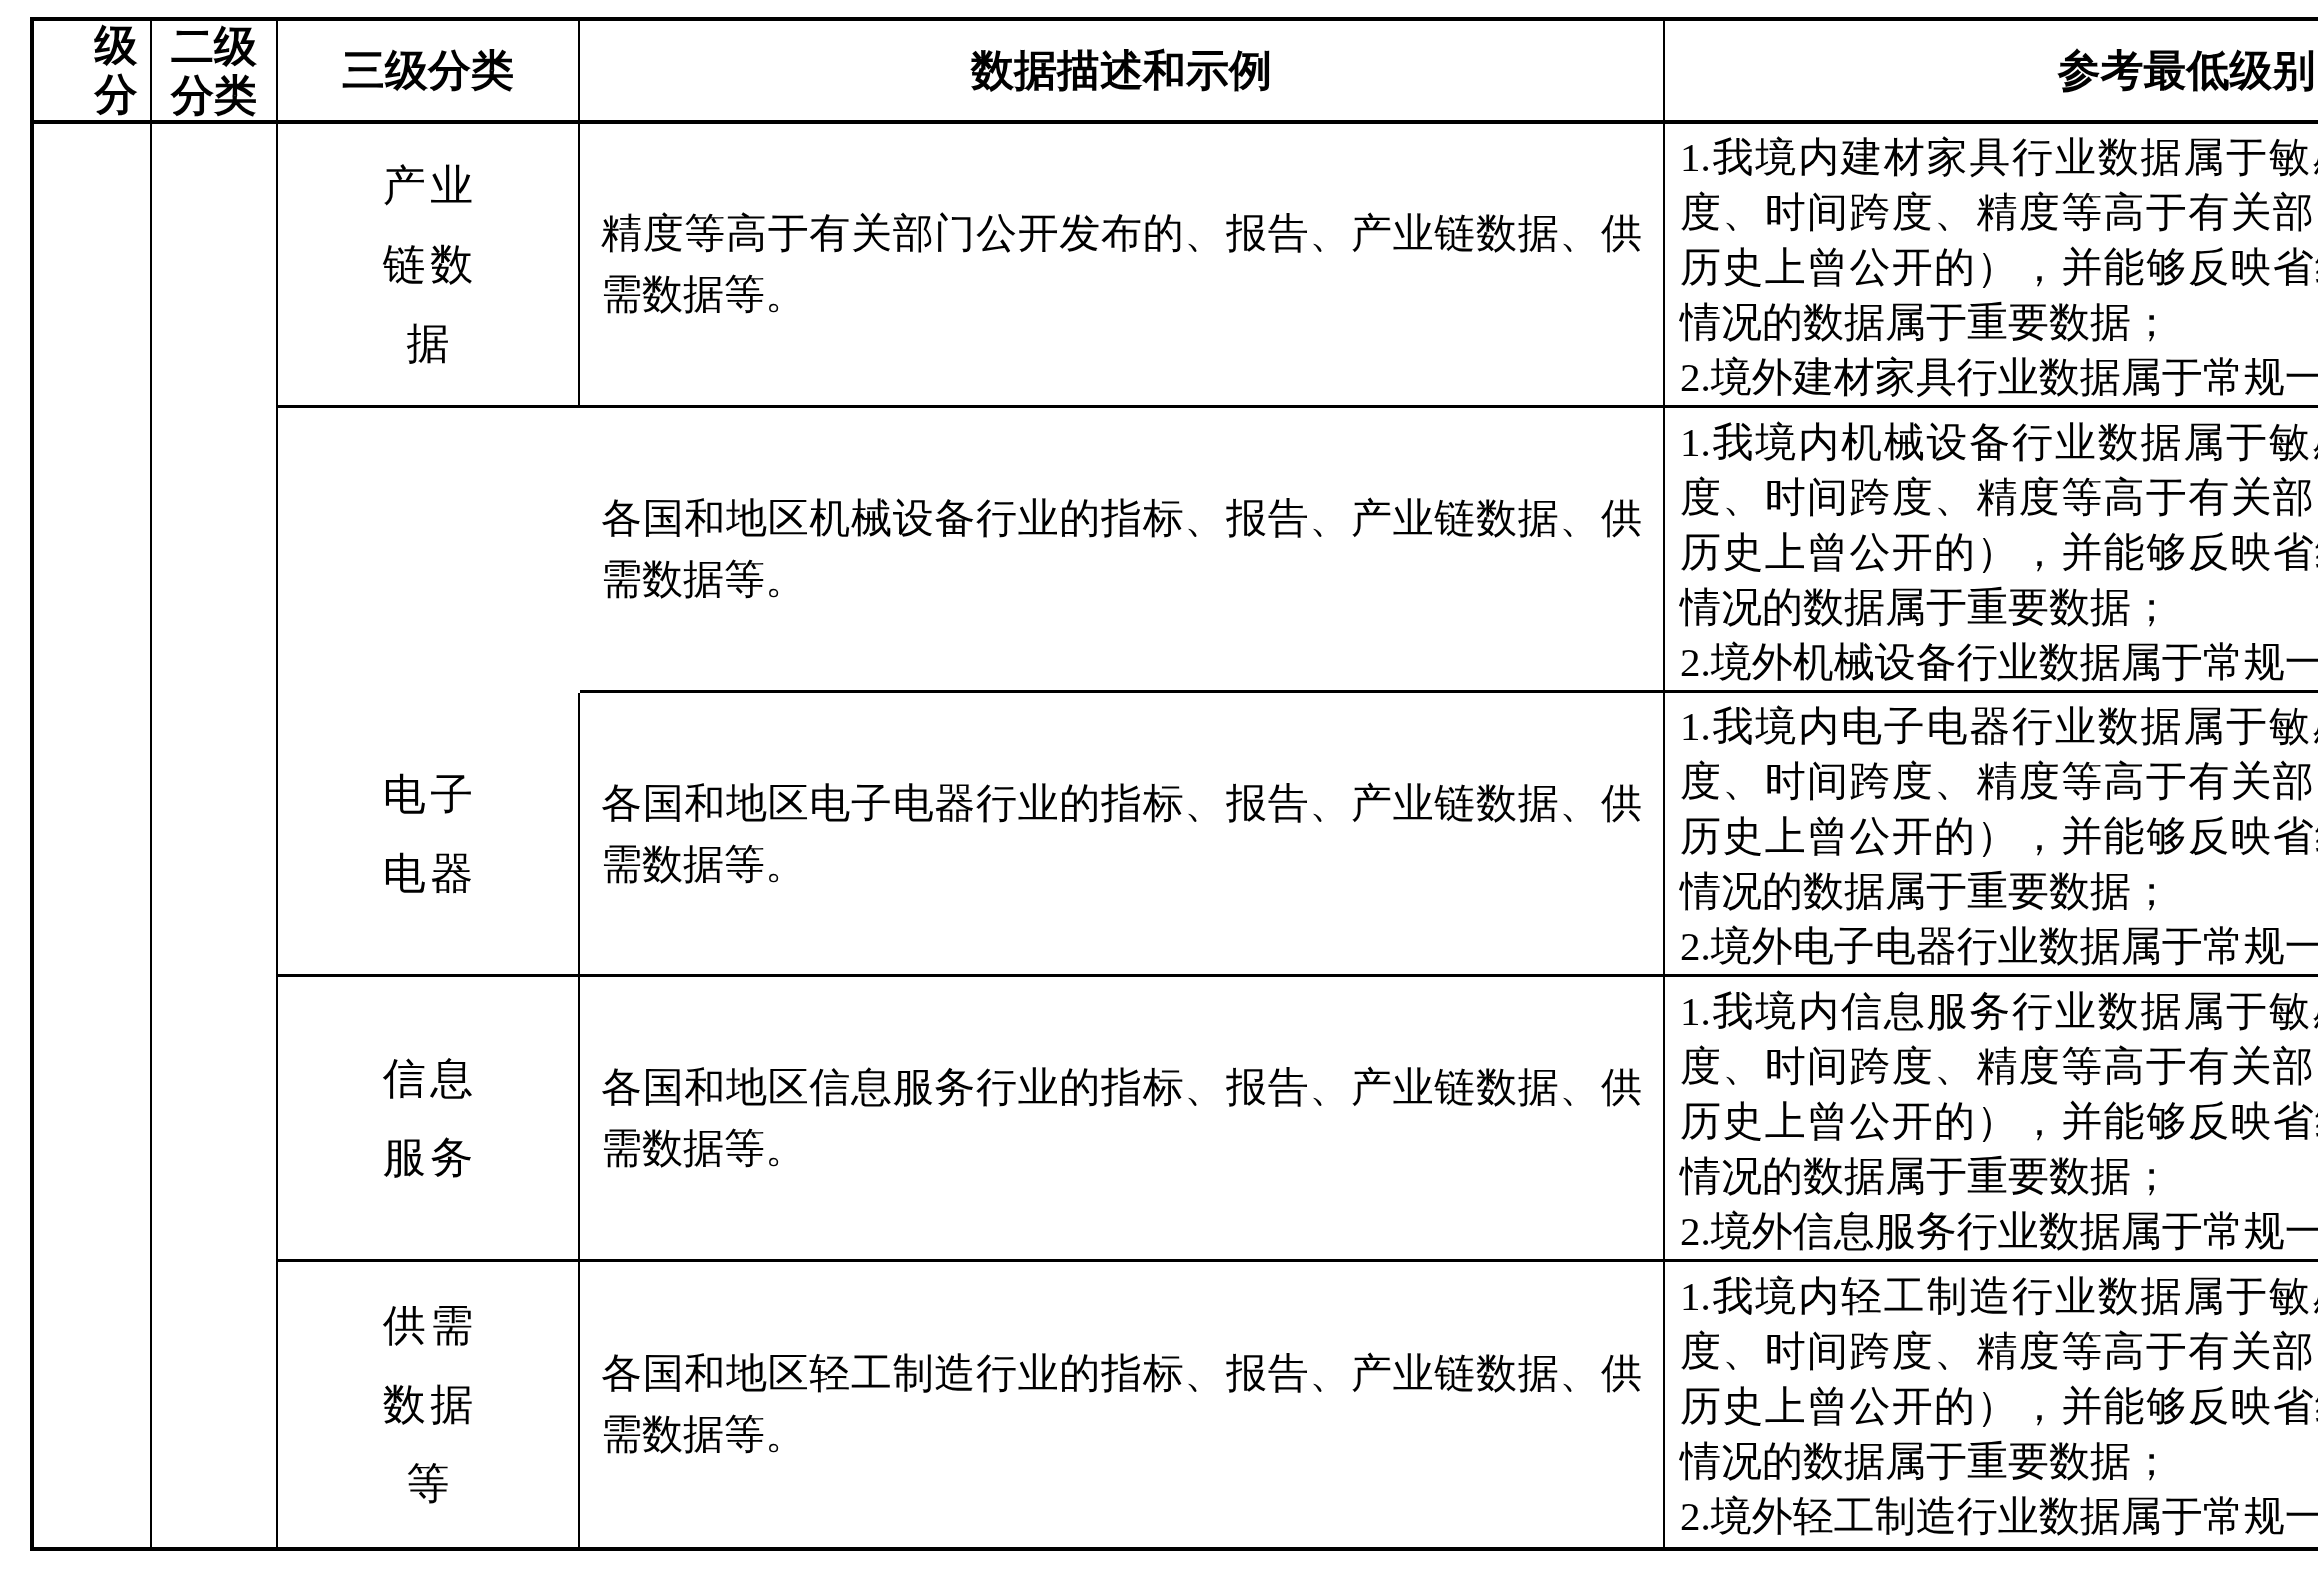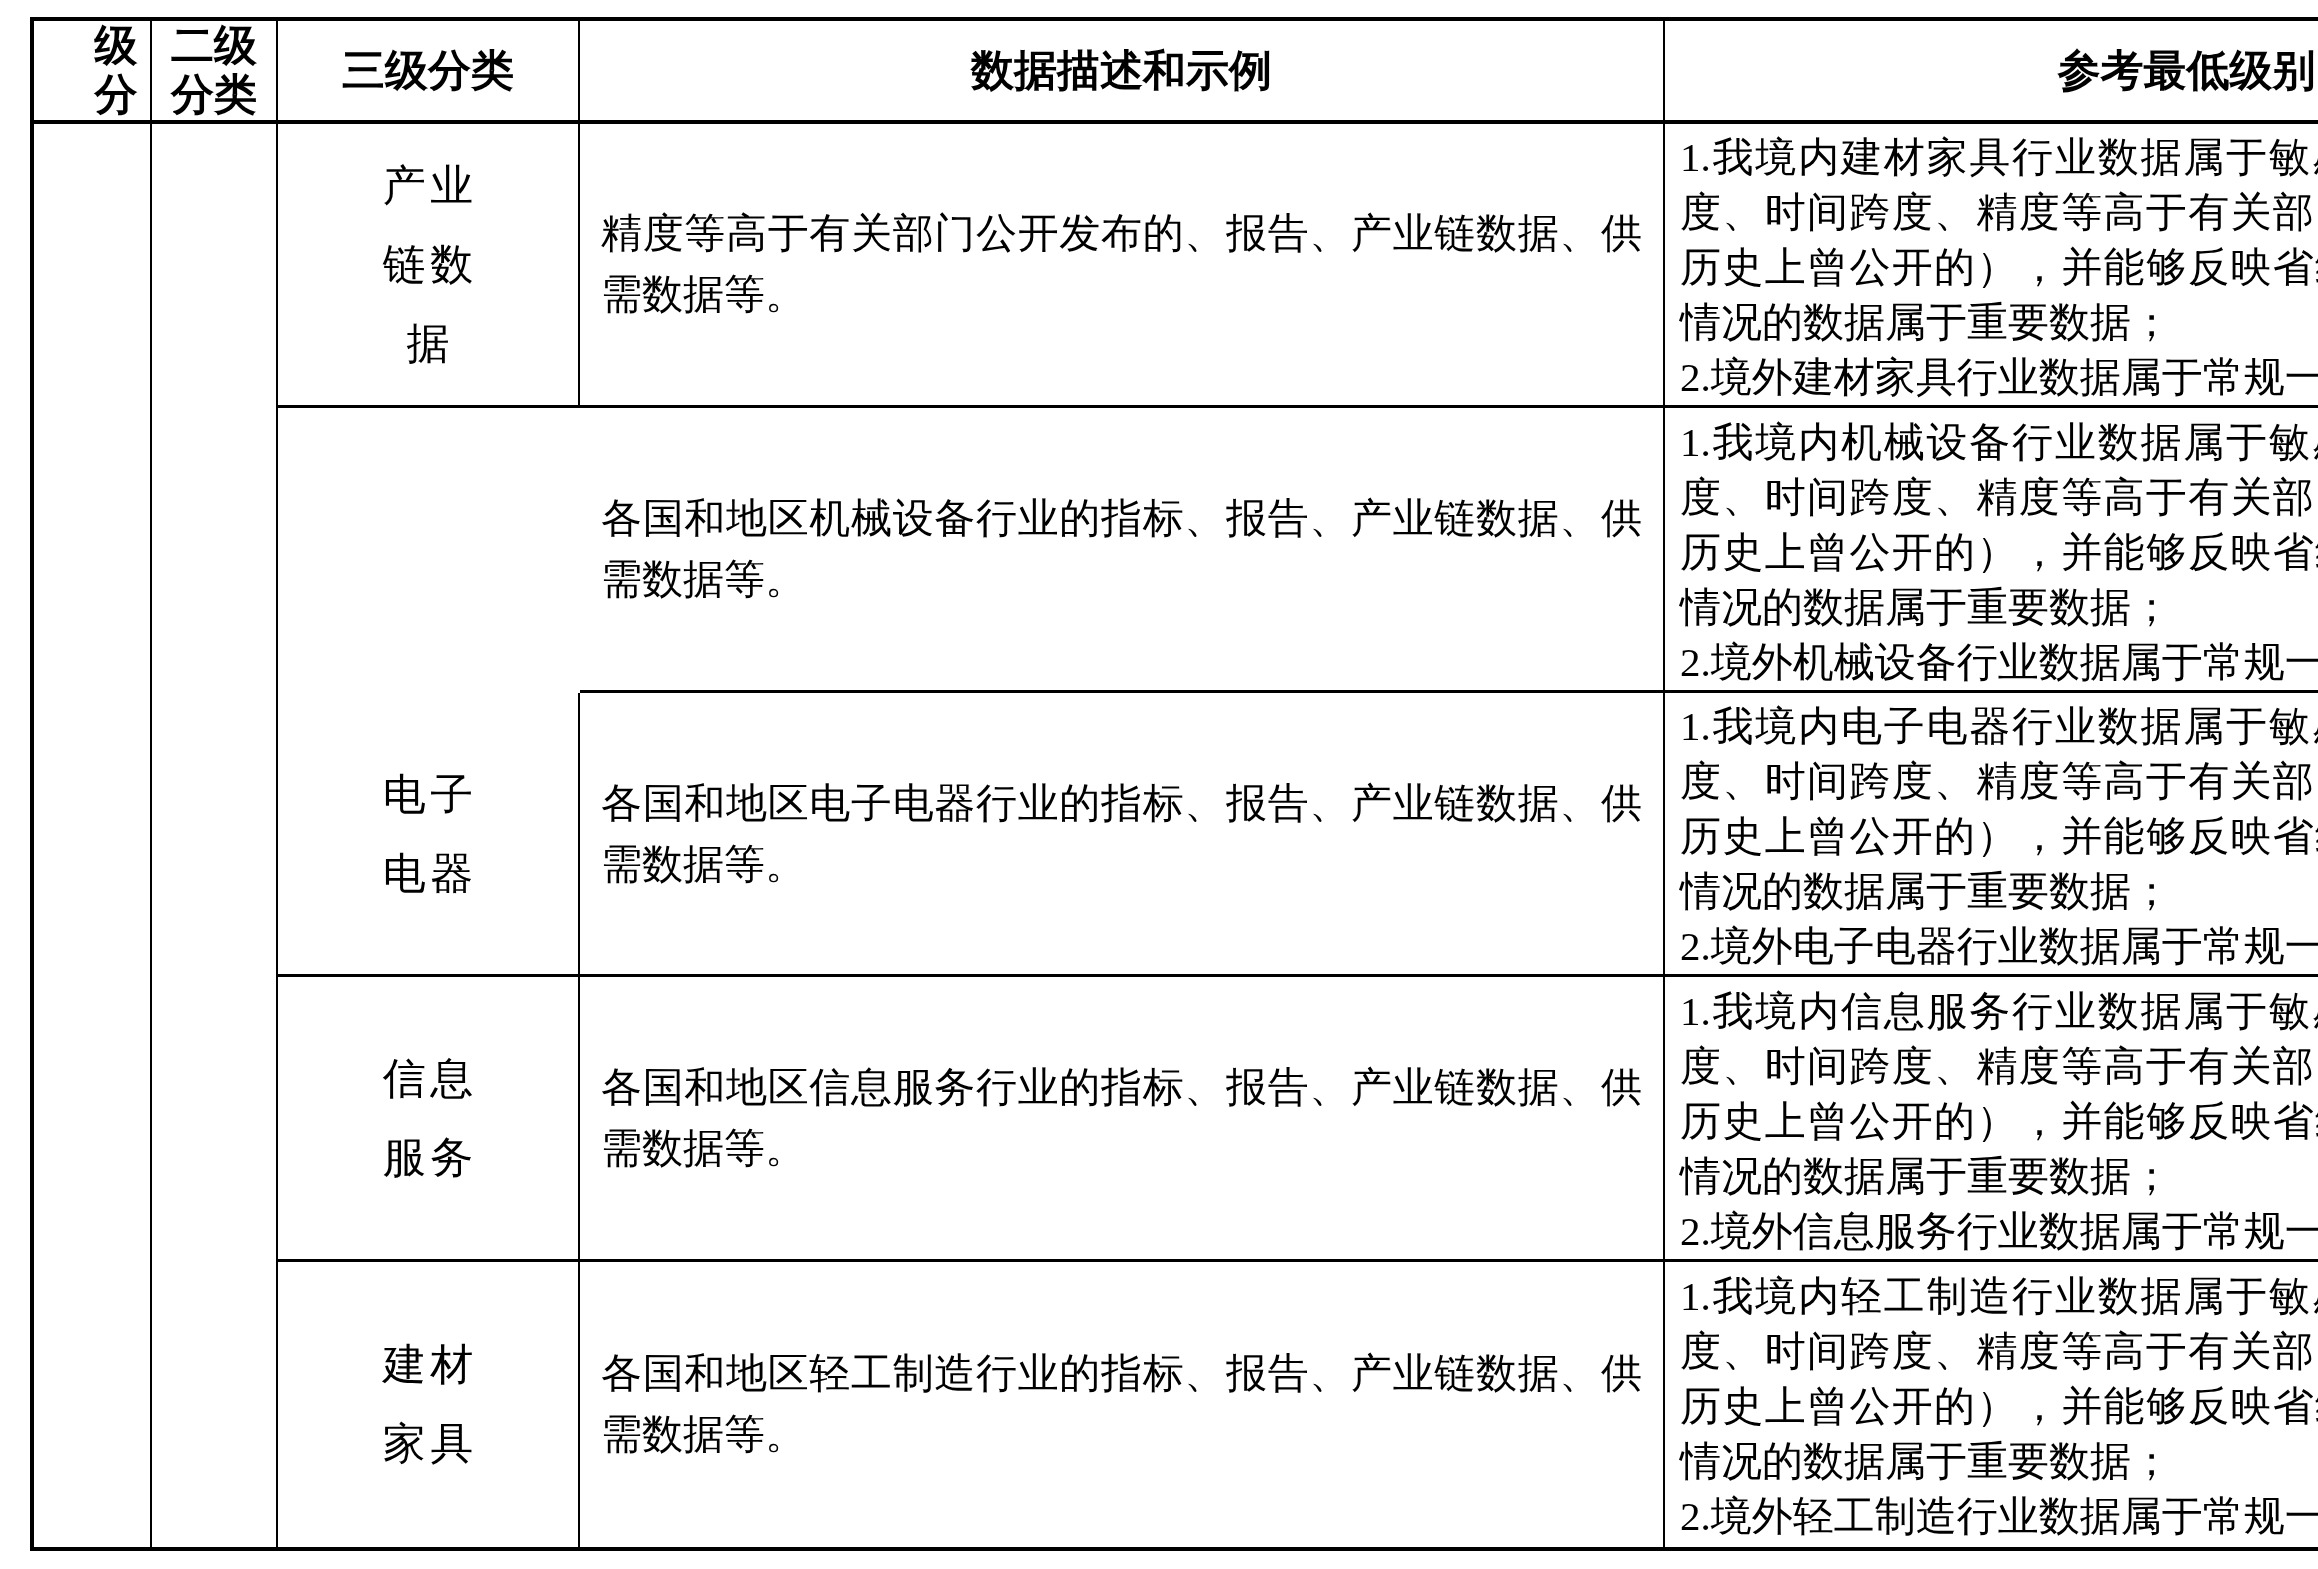--- a/index.html
+++ b/index.html
@@ -43,21 +43,21 @@
     display: flex;
     align-items: center;
     justify-content: center;
     text-align: center;
     font-family: "Liberation Sans", "DejaVu Sans", sans-serif;
     font-weight: 700;
     font-size: 43px;
     line-height: 49px;
   }
   .th.c1 { grid-column: 1; padding-left: 48px; }
-  .th.c2 { grid-column: 2; }
+  .th.c2 { grid-column: 2; align-items: flex-end; }
   .th.c3 { grid-column: 3; }
   .th.c4 { grid-column: 4; }
   .th.c5 { grid-column: 5; }
   .th .wrap2 {
     display: block;
     width: 93px; 
   }
   
   .merged { grid-row: 2 / 7; }
   .merged.c1 { grid-column: 1; }
@@ -169,21 +169,21 @@
     </div>
     <div class="cell desc r3 vline hline">
       <span>各国和地区信息服务行业的指标、报告、产业链数据、供需数据等。</span>
     </div>
     <div class="cell level r3 hline">
       <p>1.我境内信息服务行业数据属于敏感一般数据，若覆盖度、时间跨度、精度等高于有关部门公开发布的（包括历史上曾公开的），并能够反映省级行政区及以上范围情况的数据属于重要数据；</p>
       <p>2.境外信息服务行业数据属于常规一般数据。</p>
     </div>
 
     <div class="cell cat r4 vline">
-      <span class="catText">建材家具</span>
+      <span class="catText">供需数据等</span>
     </div>
     <div class="cell desc r4 vline">
       <span>各国和地区轻工制造行业的指标、报告、产业链数据、供需数据等。</span>
     </div>
     <div class="cell level r4">
       <p>1.我境内轻工制造行业数据属于敏感一般数据，若覆盖度、时间跨度、精度等高于有关部门公开发布的（包括历史上曾公开的），并能够反映省级行政区及以上范围情况的数据属于重要数据；</p>
       <p>2.境外轻工制造行业数据属于常规一般数据。</p>
     </div>
 
   </div>

